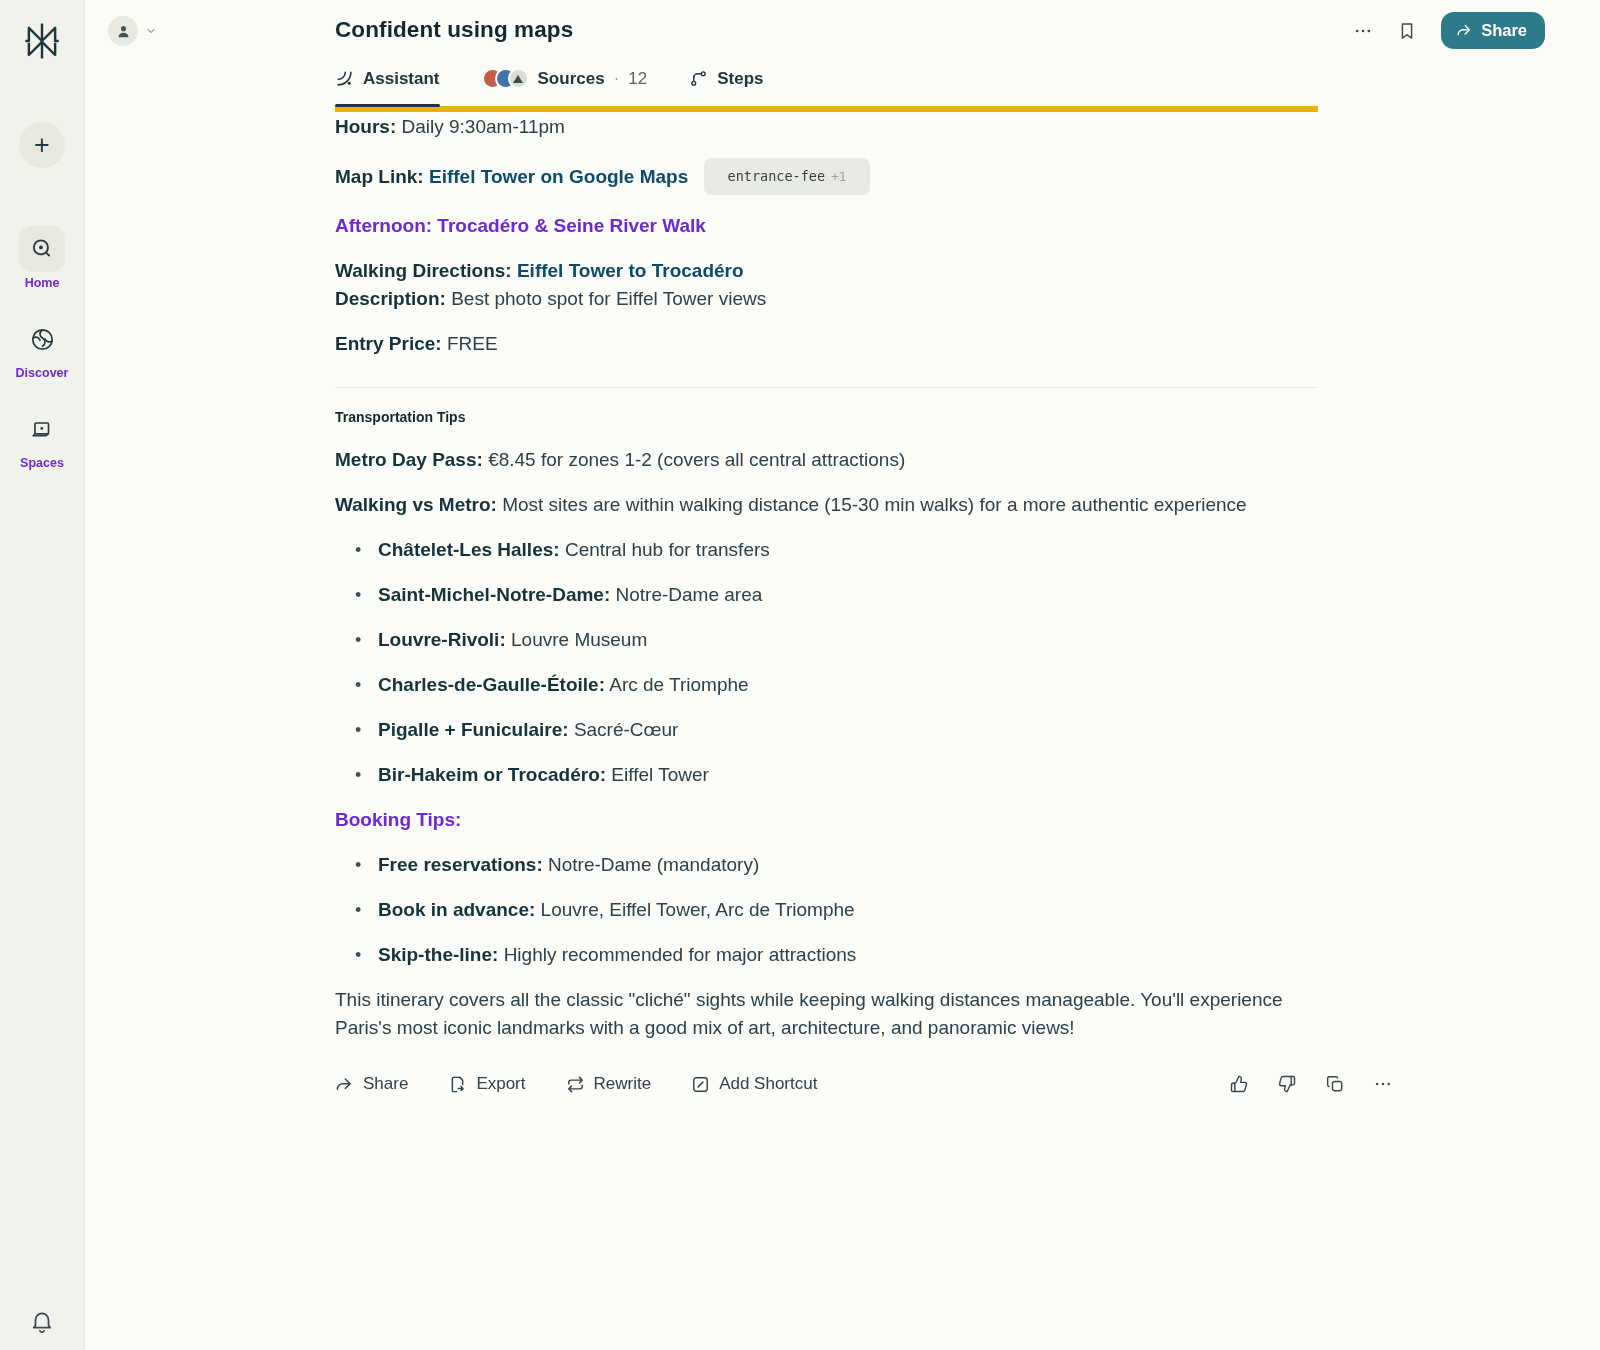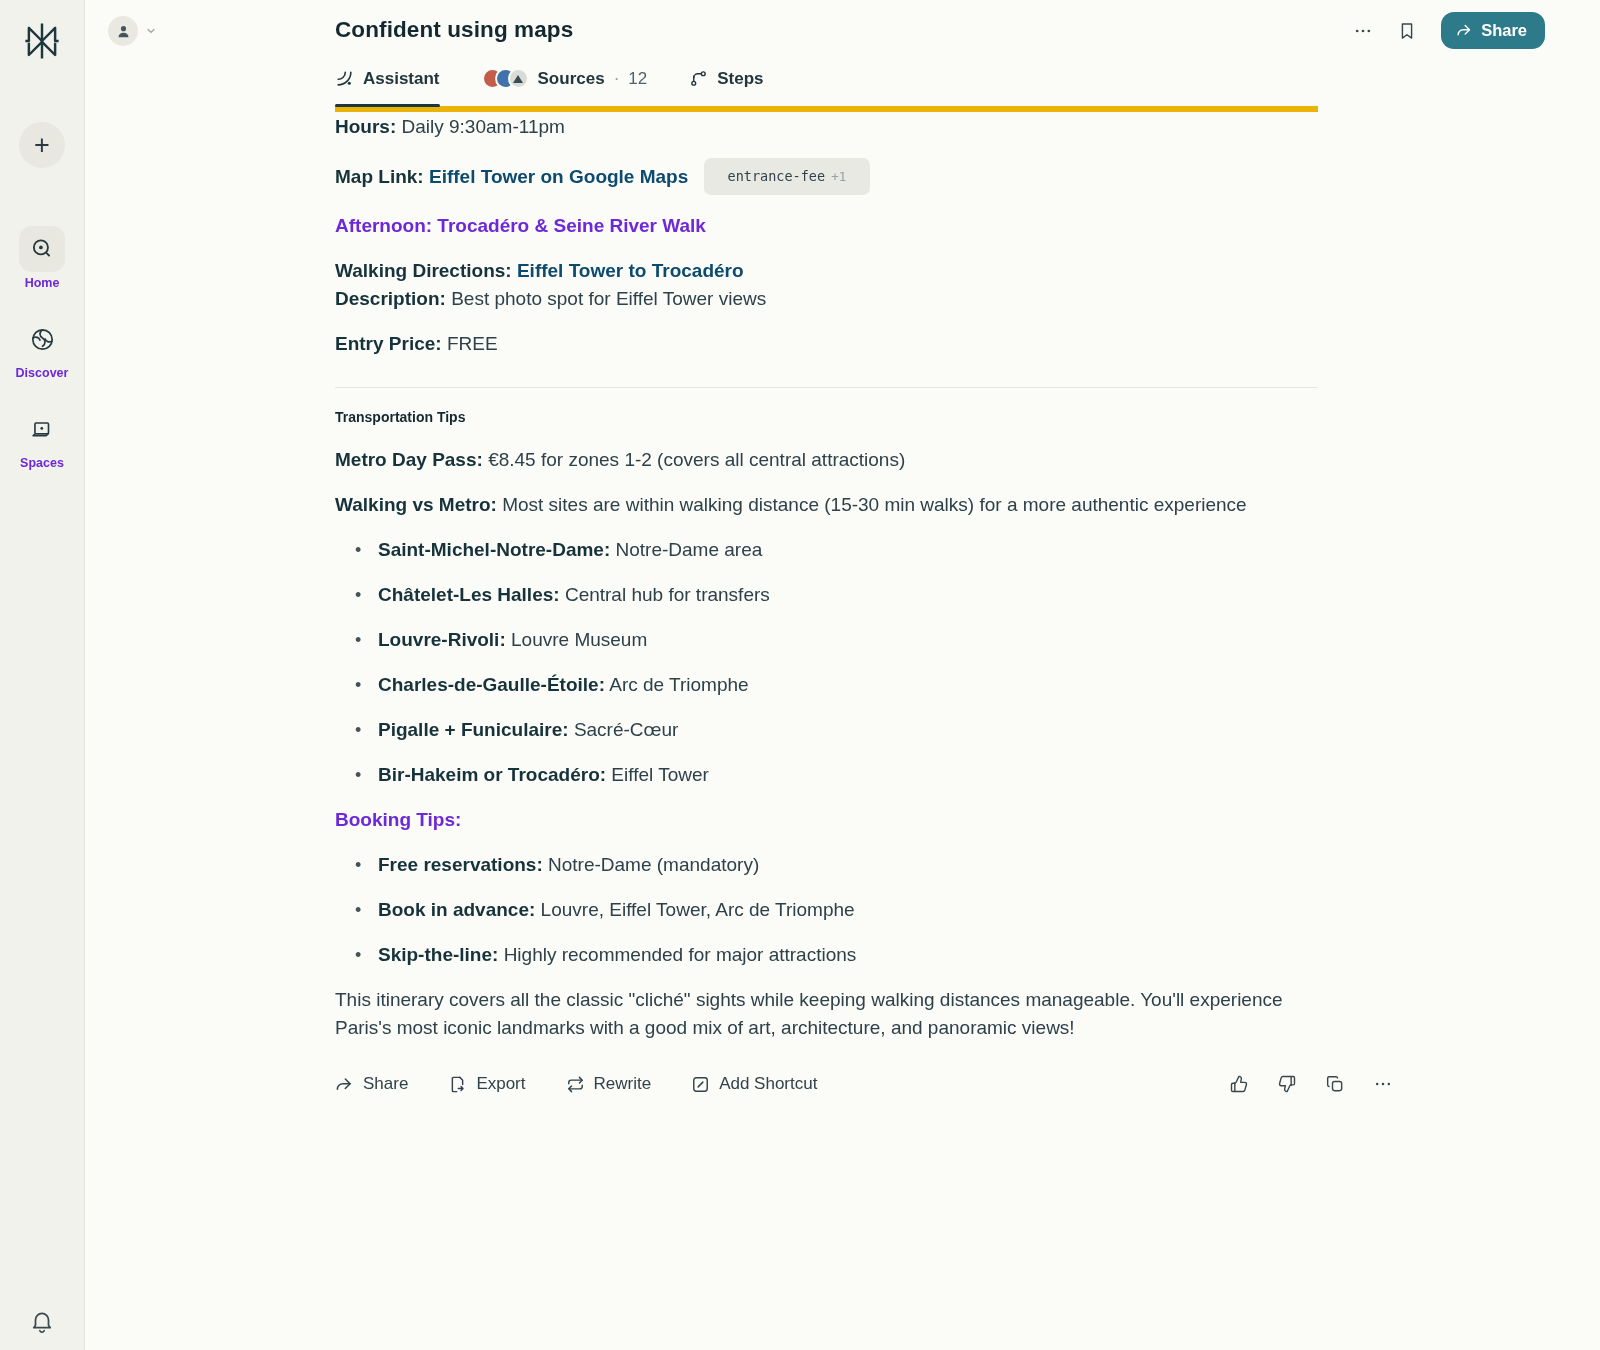--- a/index.html
+++ b/index.html
@@ -286,26 +286,26 @@
     </p>
 
     <p class="line2">
       <span class="lbl">Walking vs Metro:</span>
       <span>Most sites are within walking distance (15-30 min walks) for a more authentic experience</span>
     </p>
 
 
     <ul class="blist">
       <li>
+        <span class="lbl">Châtelet-Les Halles:</span>
+        <span>Central hub for transfers</span>
+      </li>
+      <li>
         <span class="lbl">Saint-Michel-Notre-Dame:</span>
         <span>Notre-Dame area</span>
-      </li>
-      <li>
-        <span class="lbl">Châtelet-Les Halles:</span>
-        <span>Central hub for transfers</span>
       </li>
       <li>
         <span class="lbl">Louvre-Rivoli:</span>
         <span>Louvre Museum</span>
       </li>
       <li>
         <span class="lbl">Charles-de-Gaulle-Étoile:</span>
         <span>Arc de Triomphe</span>
       </li>
       <li>

